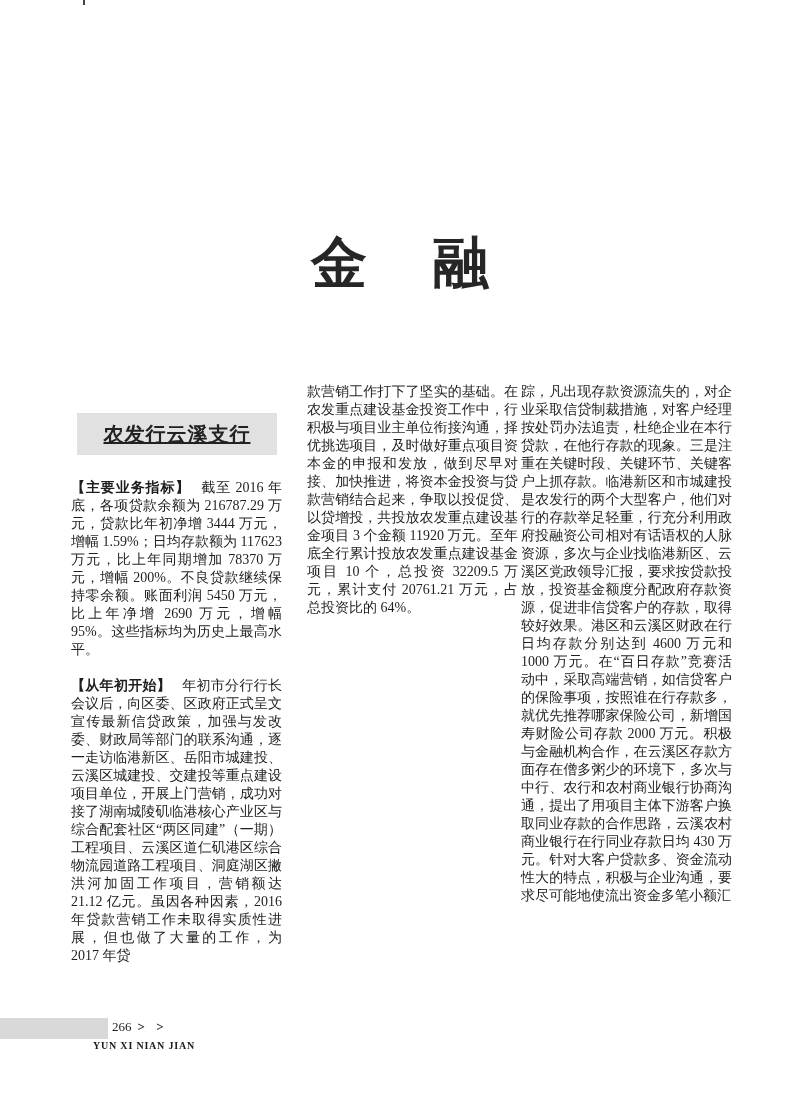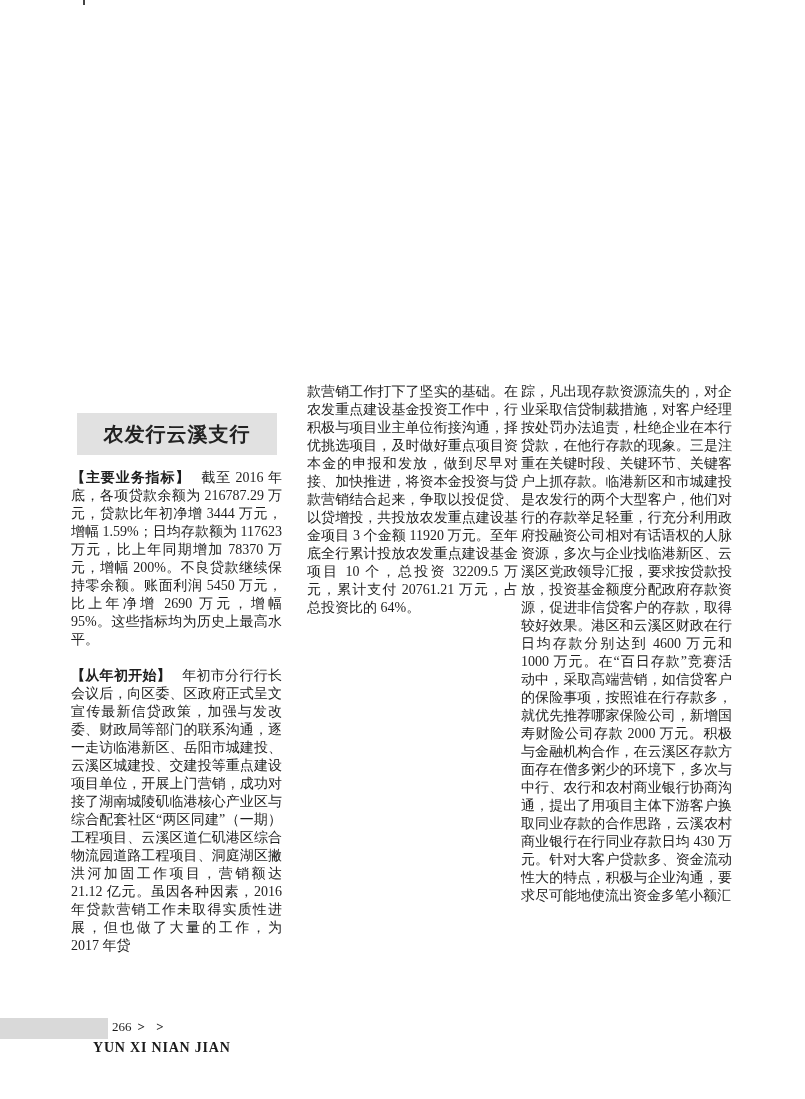--- a/index.html
+++ b/index.html
@@ -26,52 +26,53 @@
     text-align:justify;text-justify:inter-ideograph;
   }
   .col-1{left:71px;top:413px;}
   .col-2{left:307px;}
   .col-3{left:521px;}
   .org-box{
     margin-left:6px;width:200px;height:42px;
     background:#e1e1e1;
     display:flex;align-items:center;justify-content:center;
     font-family:"Liberation Sans","DejaVu Sans",sans-serif;
-    font-weight:bold;font-size:20px;letter-spacing:1px;color:#222;
+    font-weight:bold;font-size:20px;letter-spacing:1px;color:#222;text-decoration:underline;
   }
   .para{margin:0;}
-  .para.first{margin-top:13px;}
+  .para.first{margin-top:23px;}
   .para.sect{margin-top:17px;}
   .para-label{
     font-family:"Liberation Sans","DejaVu Sans",sans-serif;
     font-weight:bold;
     margin-right:11px;
   }
   .footer-bar{
     position:absolute;left:0;top:1018px;width:108px;height:21px;
     background:#d9d9d9;
   }
   .footer-pageline{
     position:absolute;left:112px;top:1015px;
     font-size:13px;line-height:24px;color:#1a1a1a;
   }
   .footer-chevrons{font-weight:bold;letter-spacing:4px;margin-left:6px;}
   .footer-journal{
     position:absolute;left:93px;top:1040px;
-    font-size:14px;font-weight:bold;letter-spacing:0.8px;
+    font-size:10px;font-weight:bold;letter-spacing:0.8px;
     color:#1a1a1a;
   }
 </style>
 </head>
 <body>
 
 <div class="page">
 
   <div class="speck"></div>
 
+  <h1 class="chapter-title">金　融</h1>
 
   <div class="col col-1">
     <div class="org-box">农发行云溪支行</div>
 
     <p class="para first"><span class="para-label">【主要业务指标】</span><span>截至 2016 年底，各项贷款余额为 216787.29 万元，贷款比年初净增 3444 万元，增幅 1.59%；日均存款额为 117623 万元，比上年同期增加 78370 万元，增幅 200%。不良贷款继续保持零余额。账面利润 5450 万元，比上年净增 2690 万元，增幅 95%。这些指标均为历史上最高水平。</span></p>
 
     <p class="para sect"><span class="para-label">【从年初开始】</span><span>年初市分行行长会议后，向区委、区政府正式呈文宣传最新信贷政策，加强与发改委、财政局等部门的联系沟通，逐一走访临港新区、岳阳市城建投、云溪区城建投、交建投等重点建设项目单位，开展上门营销，成功对接了湖南城陵矶临港核心产业区与综合配套社区“两区同建”（一期）工程项目、云溪区道仁矶港区综合物流园道路工程项目、洞庭湖区撇洪河加固工作项目，营销额达 21.12 亿元。虽因各种因素，2016 年贷款营销工作未取得实质性进展，但也做了大量的工作，为 2017 年贷</span></p>
   </div>
 
   <div class="col col-2">

